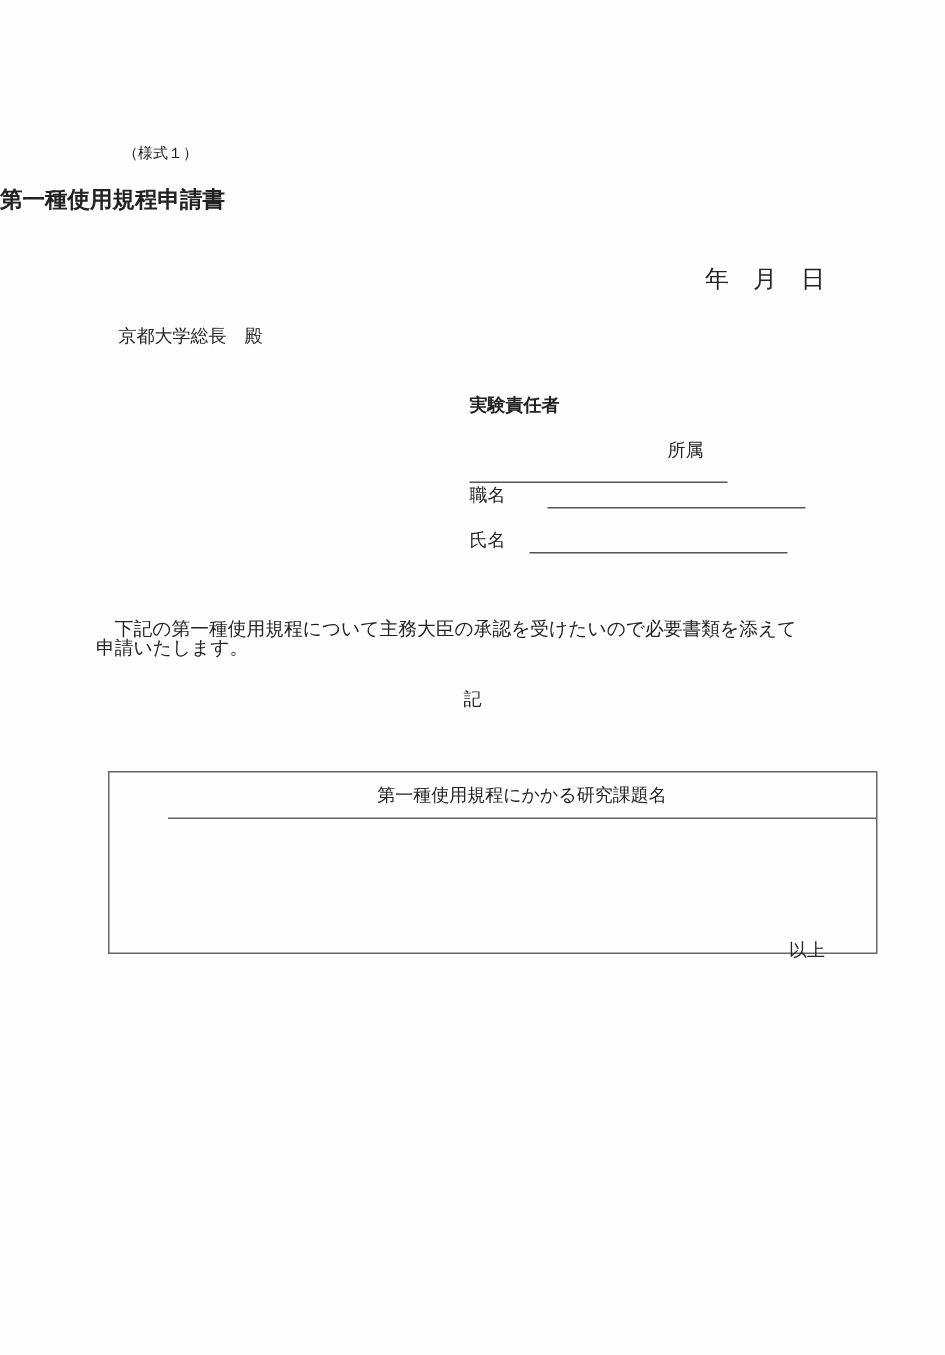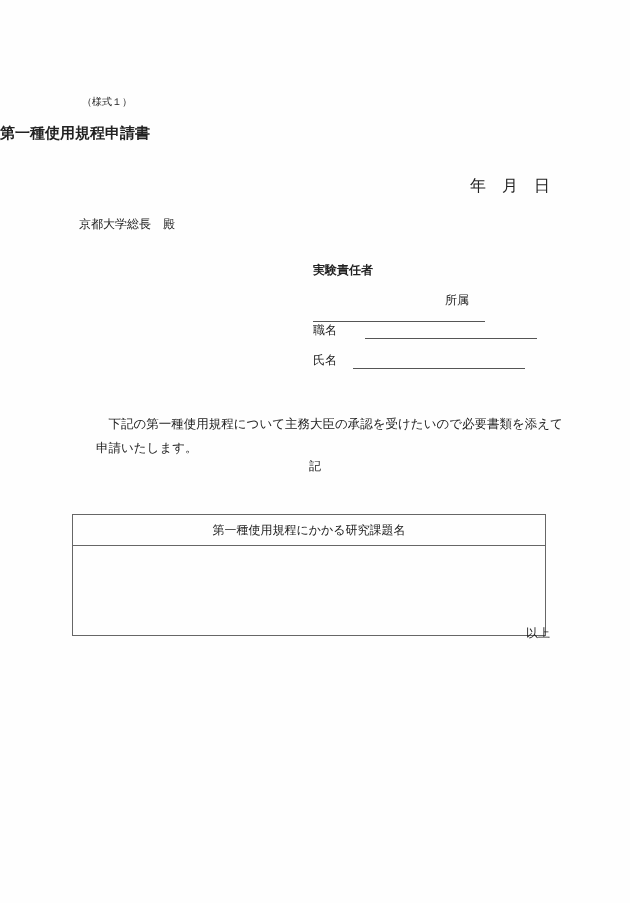--- a/index.html
+++ b/index.html
@@ -9,23 +9,23 @@
   }
   .abs { position: absolute; white-space: nowrap; }
   .form-no { left: 82px; top: 95px; font-size: 10px; }
   .title { left: 0; width: 630px; text-align: left; top: 124px; font-size: 15px; font-weight: bold; }
   .date { right: 80px; top: 176px; font-size: 16px; word-spacing: 10px; }
   .addressee { left: 79px; top: 216px; font-size: 12px; }
   .resp-title { left: 313px; top: 262px; font-size: 12px; font-weight: bold; }
   .field { left: 313px; font-size: 12px; display: flex; align-items: flex-end; }
   .field .lbl { width: 40px; }
   .field .line { width: 172px; border-bottom: 1px solid #555; height: 12px; }
-  .para { left: 96px; top: 412px; font-size: 12.5px; line-height: 24px; width: 475px; white-space: normal; text-indent: 1em; }
+  .para { left: 64px; top: 412px; font-size: 12.5px; line-height: 13px; width: 475px; white-space: normal; text-indent: 1em; }
   .ki { left: 0; width: 630px; text-align: center; top: 458px; font-size: 12px; }
-  .box { left: 72px; top: 514px; width: 472px; height: 120px; border: 1px solid #666; }
+  .box { left: 72px; top: 514px; width: 472px; height: 120px; border: 1px solid #666; padding-left: 39px; }
   .box .head { height: 30px; border-bottom: 1px solid #666; text-align: center; line-height: 30px; font-size: 12px; }
   .box .body { height: 89px; }
   .end { right: 80px; top: 625px; font-size: 12px; font-family: Liberation Mono, monospace; }
 </style>
 </head>
 <body>
 
 <div class="abs form-no">（様式１）</div>
 <div class="abs title">第一種使用規程申請書</div>
 <div class="abs date">年　月　日</div>

